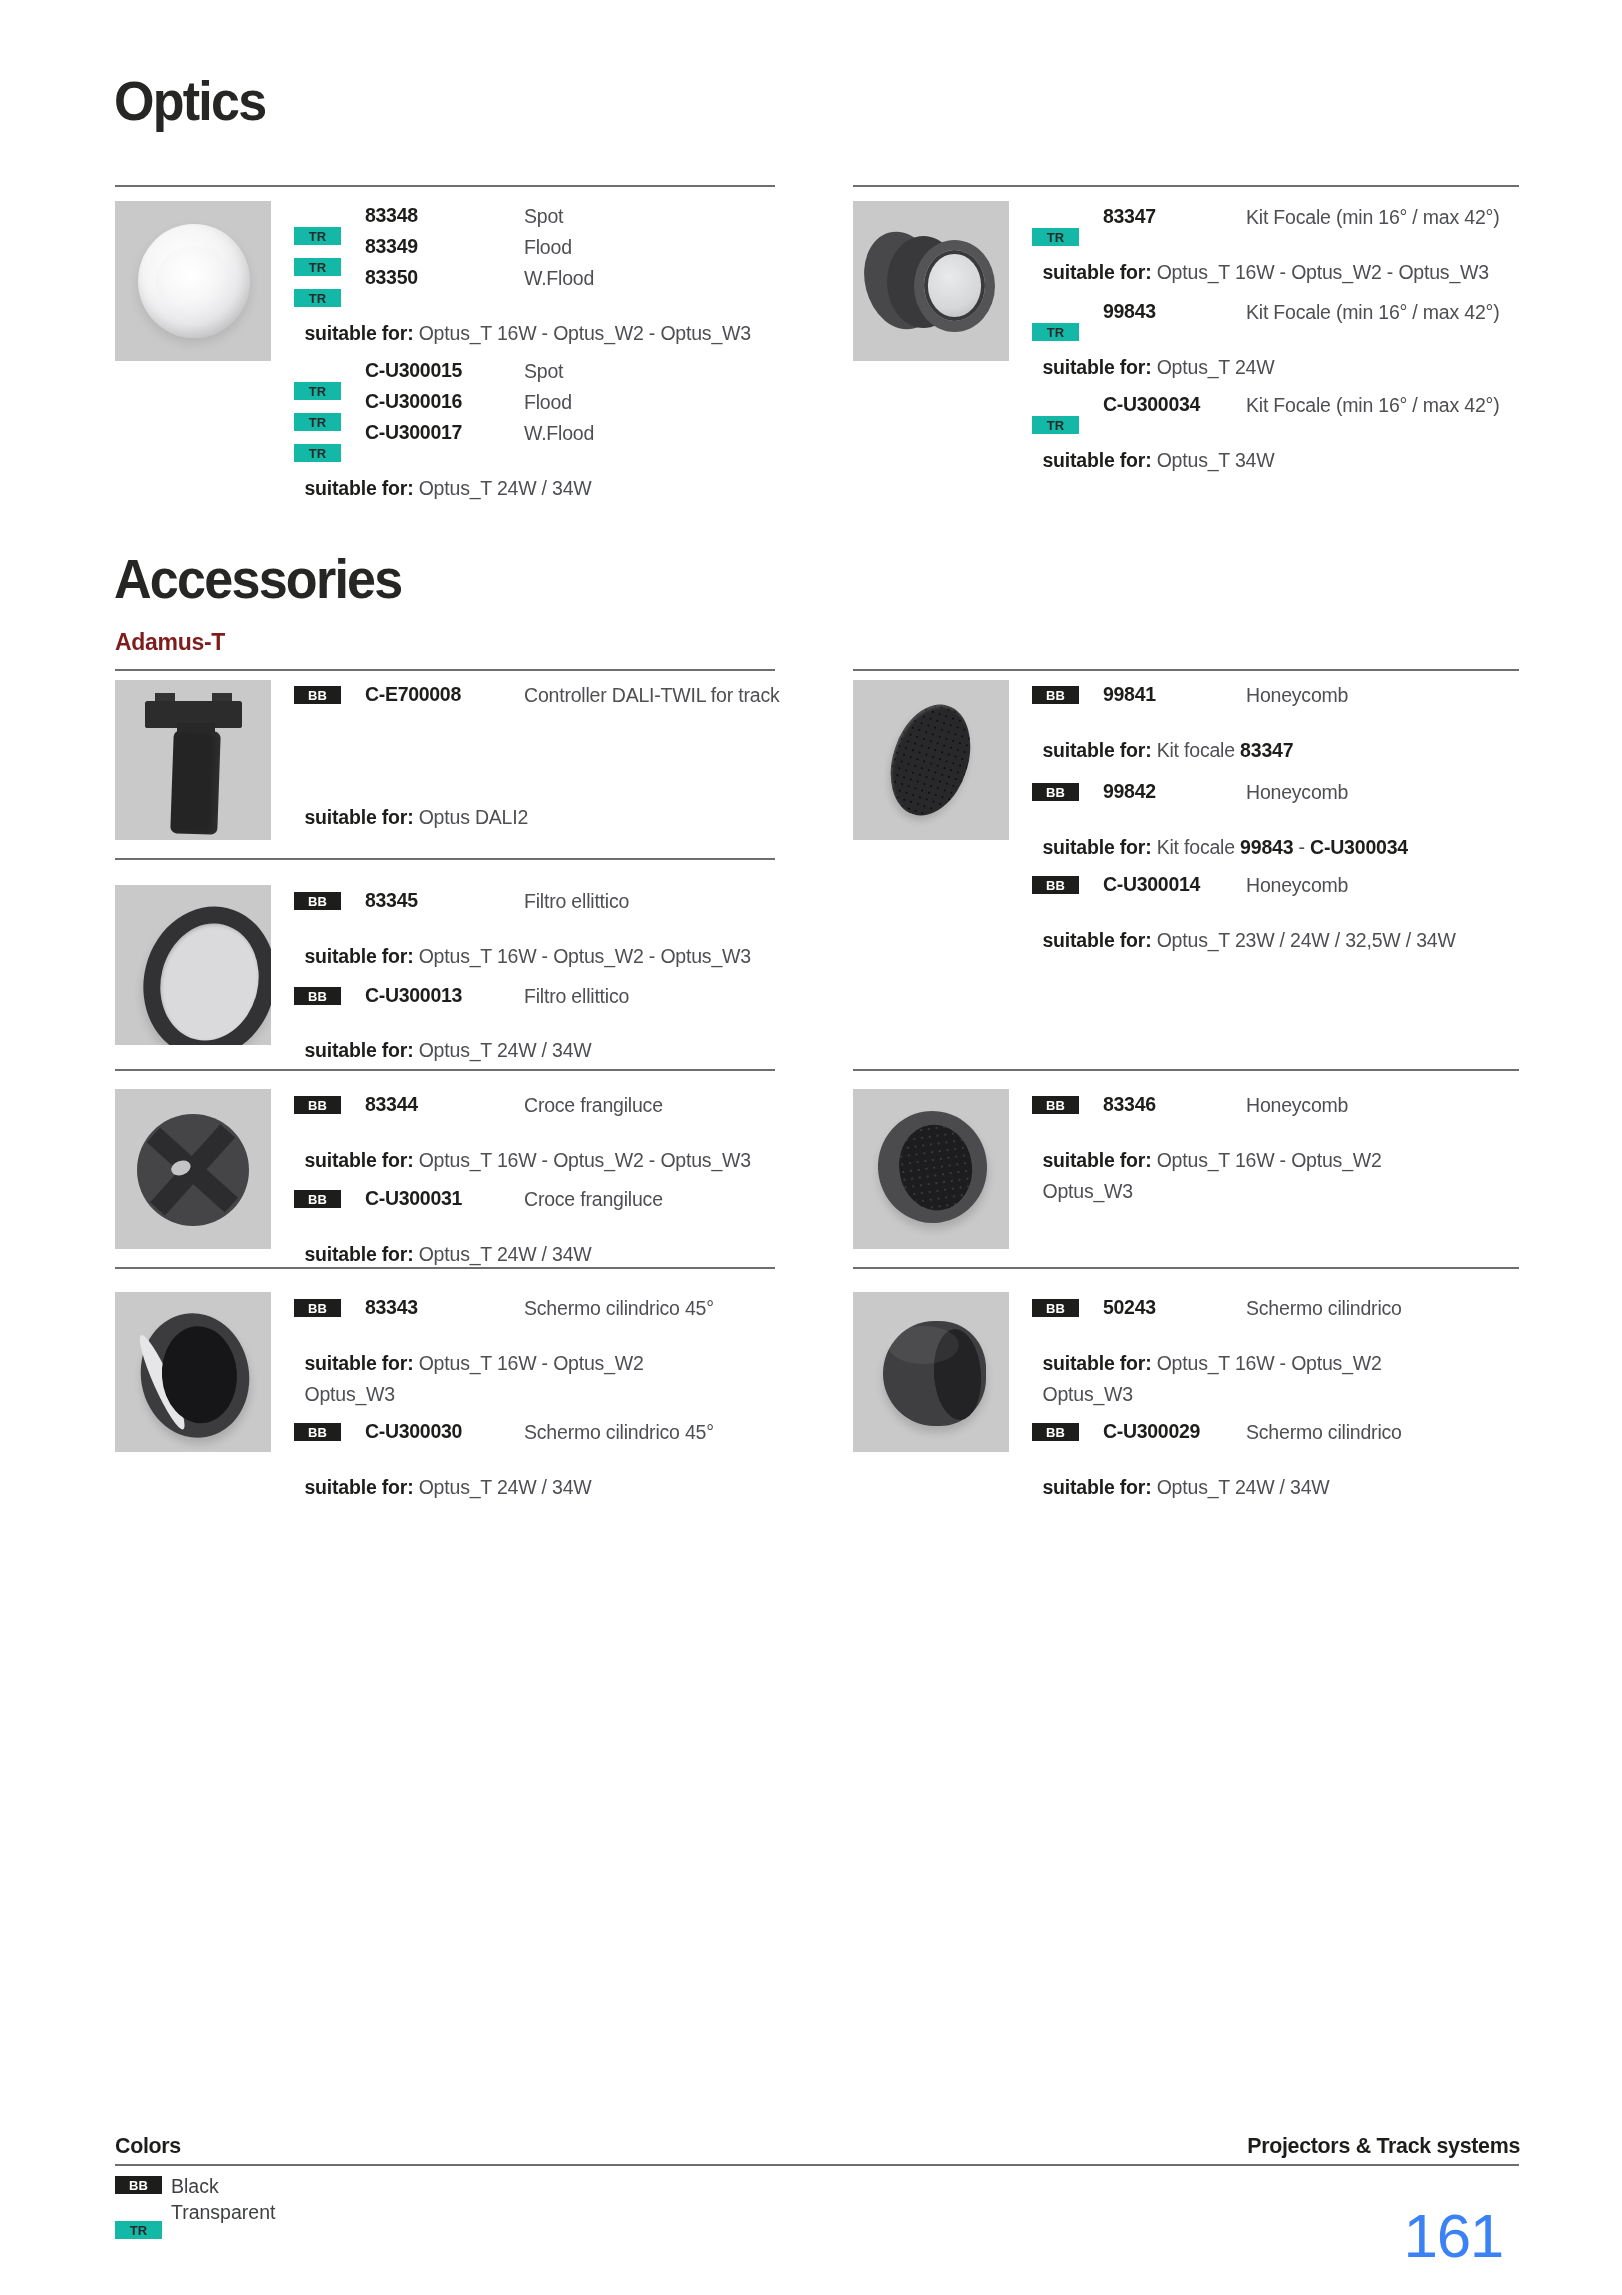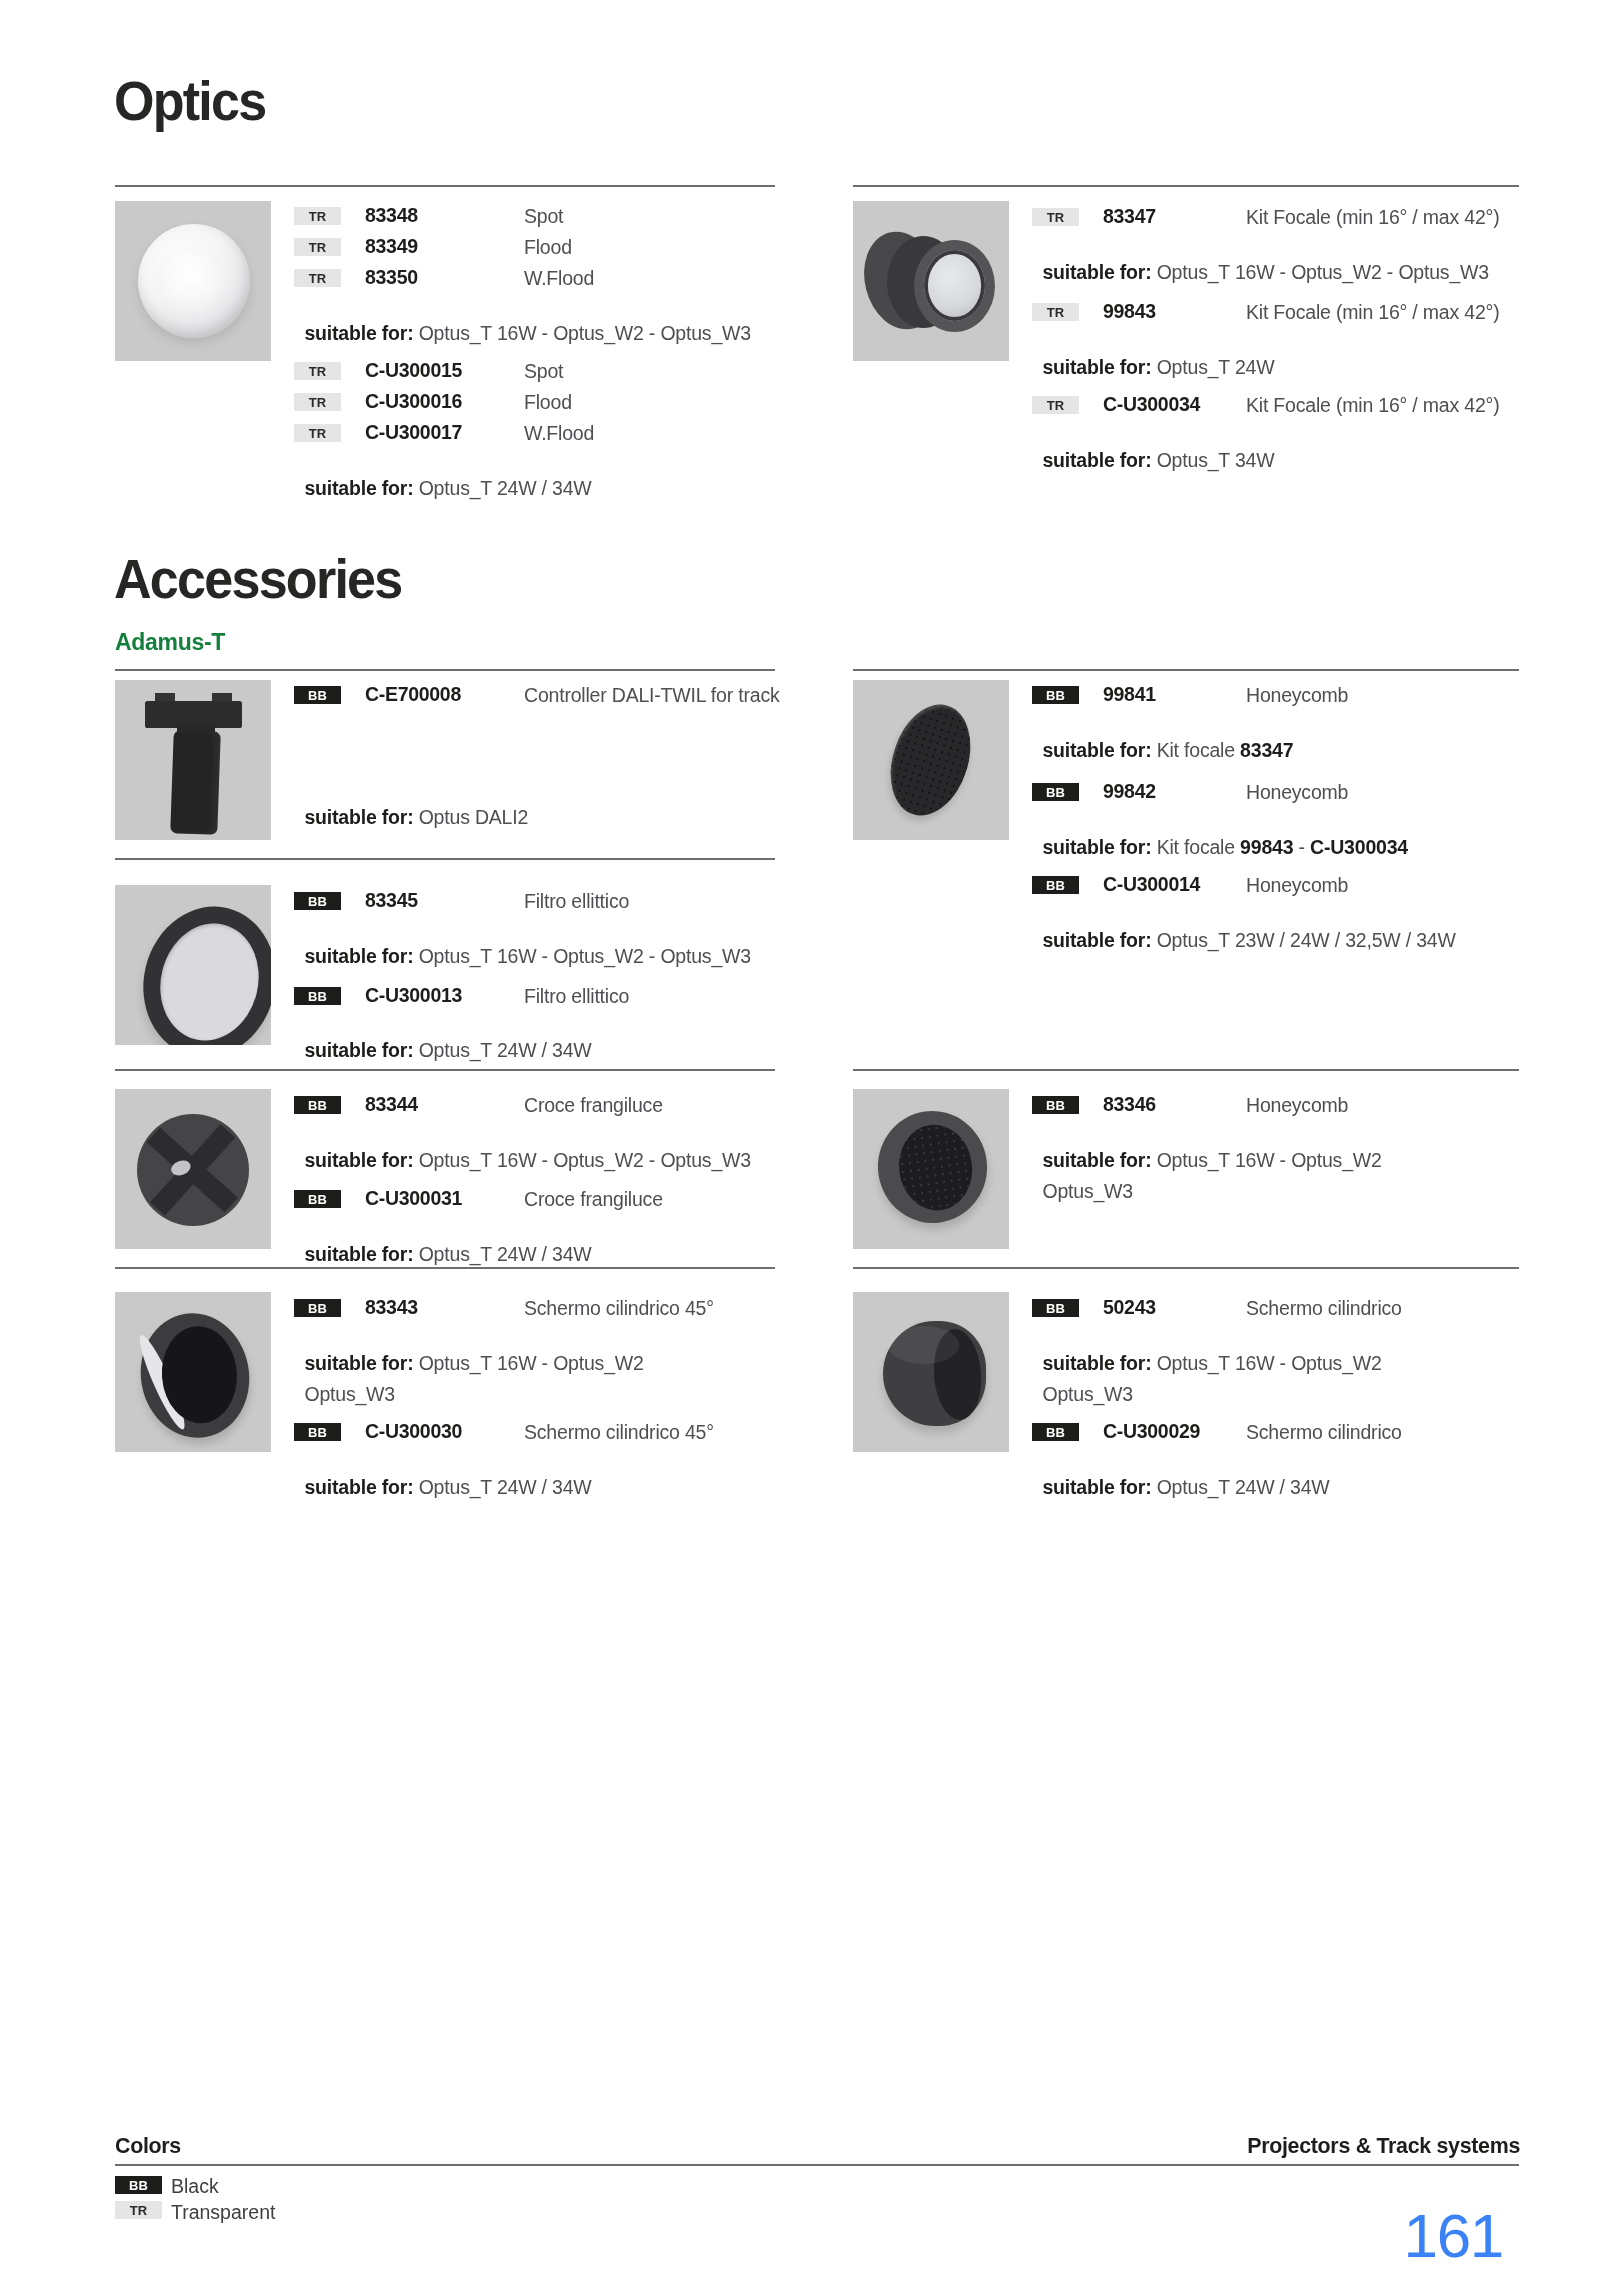--- a/index.html
+++ b/index.html
@@ -4,29 +4,29 @@
 <style>
   html,body{margin:0;padding:0;}
   body{
     width:1623px;height:2295px;position:relative;background:#ffffff;
     font-family:"Liberation Sans", sans-serif;color:#1d1d1b;overflow:hidden;
   }
   .title{
     position:absolute;font-weight:700;font-size:56px;letter-spacing:-1.9px;
     transform:scaleX(.93);transform-origin:left top;color:#262624;white-space:nowrap;
   }
-  .family{position:absolute;font-weight:700;font-size:23px;letter-spacing:-0.3px;color:#15803d;}
+  .family{position:absolute;font-weight:700;font-size:23px;letter-spacing:-0.3px;color:#7f1d1d;}
   .rule{position:absolute;height:1.9px;background:#6e6e6e;}
   .imgbox{position:absolute;width:156px;height:160px;background:#c9c9c9;overflow:hidden;}
   .prow{position:absolute;height:18px;white-space:nowrap;}
   .badge{
     position:absolute;left:0;top:0;width:47px;height:18px;text-align:center;
     line-height:19px;font-weight:700;font-size:13px;
   }
-  .badge.tr{background:#e5e5e5;color:#2a2a2a;}
+  .badge.tr{background:#14b8a6;color:#2a2a2a;margin-top:20px;}
   .badge.bb{background:#1d1d1b;color:#ffffff;}
   .code{position:absolute;left:71px;top:-2.6px;font-weight:700;font-size:19.5px;letter-spacing:-0.3px;color:#1d1d1b;}
   .desc{position:absolute;left:230px;top:-1.9px;font-size:19.5px;color:#4e4f52;letter-spacing:-0.2px;}
   .prow.right .desc{left:214px;}
   .sline{position:absolute;font-size:19.5px;white-space:pre;color:#4e4f52;letter-spacing:-0.2px;}
   .sline .sl,.sline .sb{font-weight:700;color:#1d1d1b;}
   .footer-label{position:absolute;font-size:19.5px;color:#3f4042;}
   .right-title{position:absolute;right:103px;text-align:right;font-weight:700;font-size:21.4px;letter-spacing:-0.3px;}
   .colors-title{position:absolute;font-weight:700;font-size:21.4px;letter-spacing:-0.3px;}
   .page-num{position:absolute;right:120px;font-size:62px;color:#3b82f6;letter-spacing:-1.3px;}

